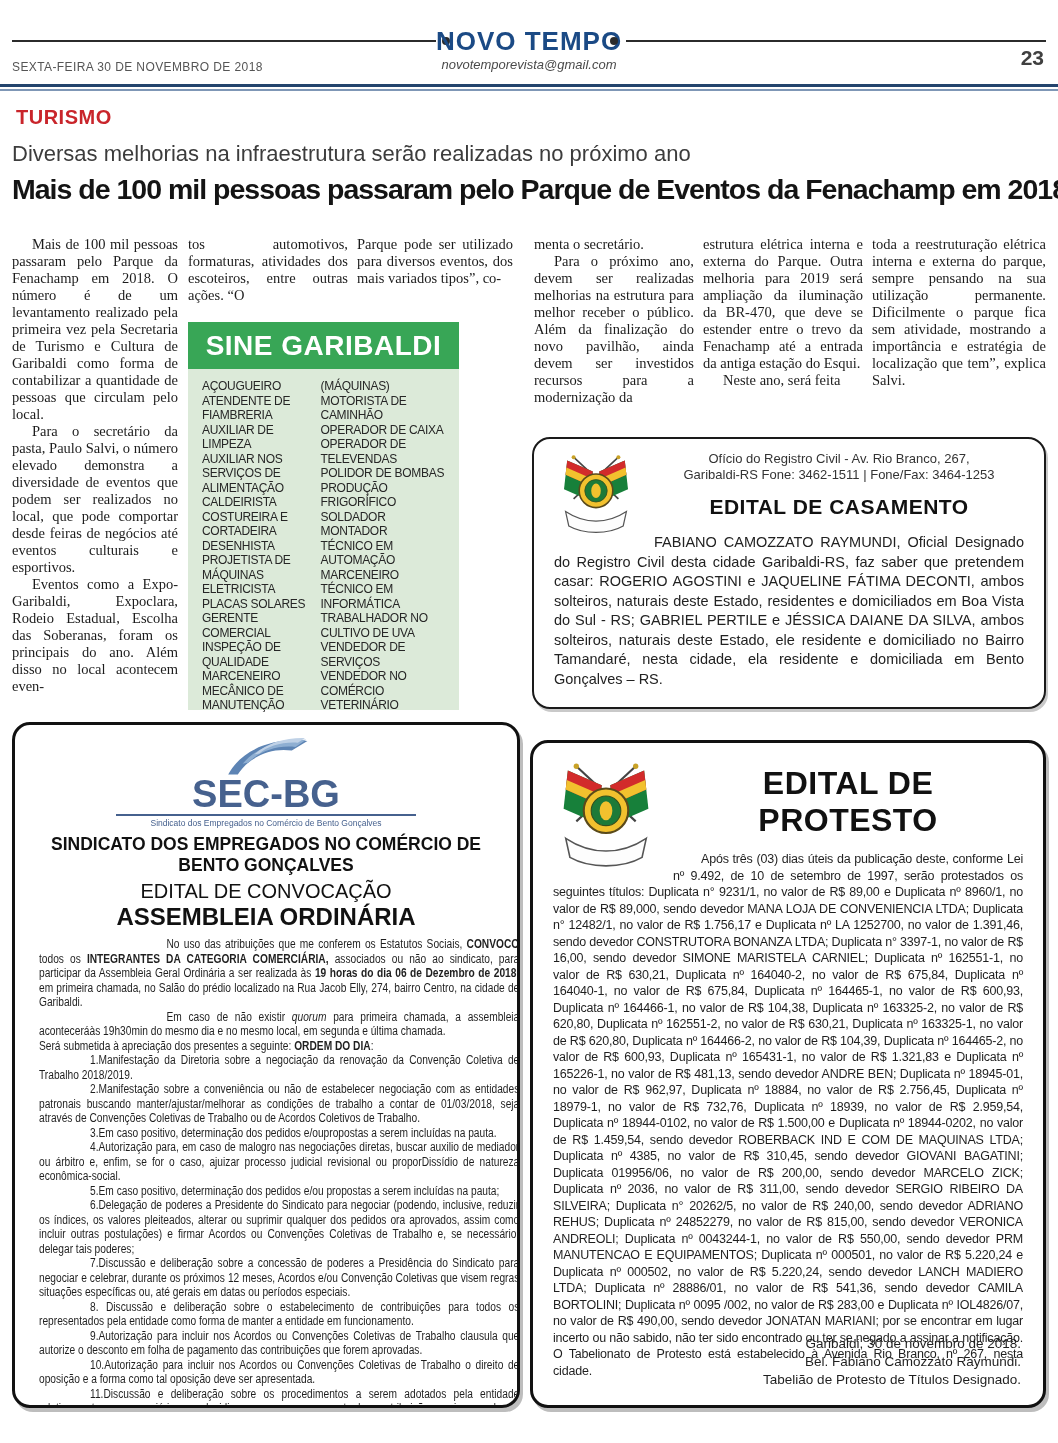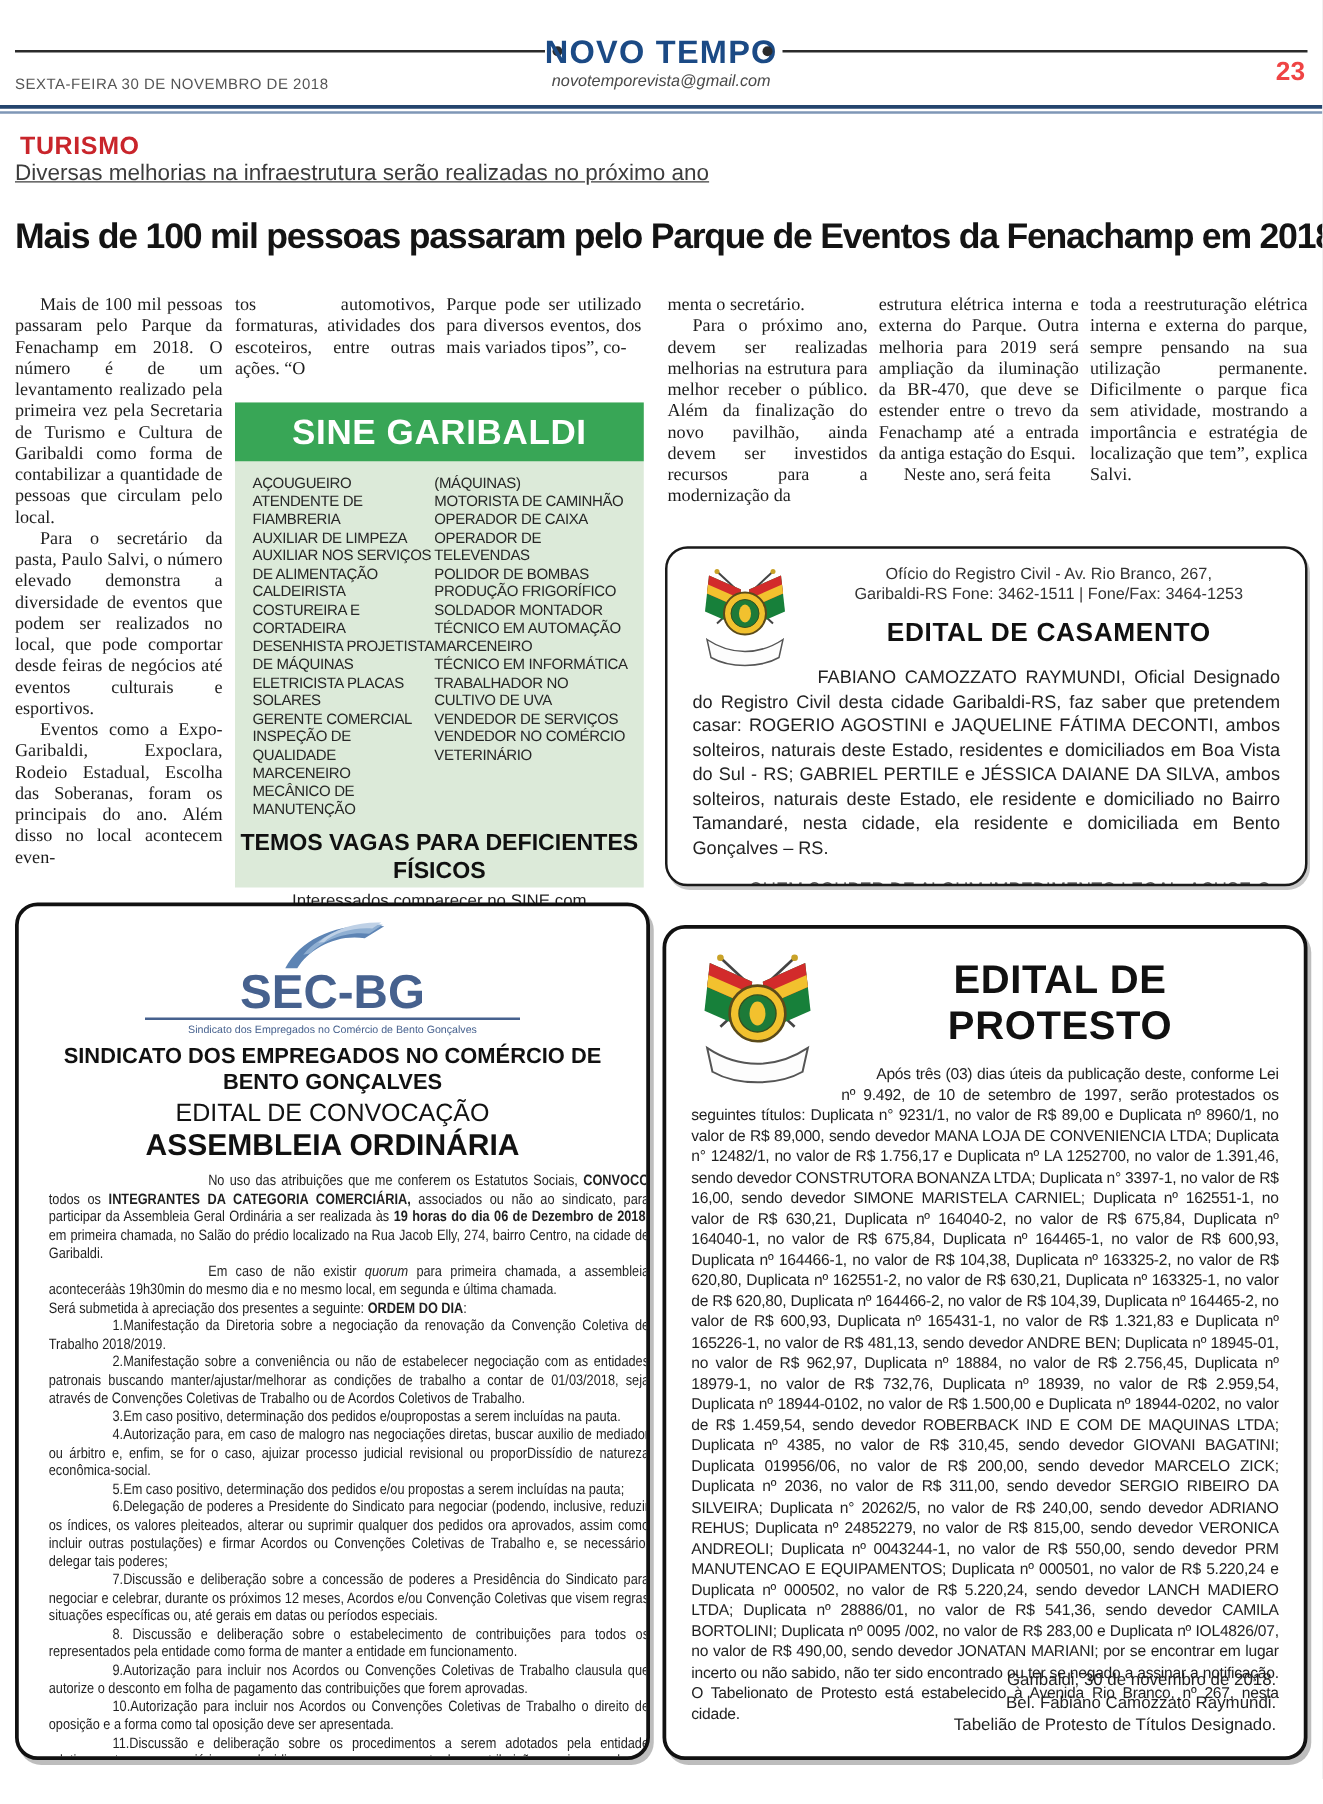--- a/index.html
+++ b/index.html
@@ -9,41 +9,41 @@
   
   .rule-left{position:absolute;left:12px;top:40px;width:424px;height:2px;background:#2b2b2b;}
   .rule-right{position:absolute;left:626px;top:40px;width:420px;height:2px;background:#2b2b2b;}
   .dot{position:absolute;top:37px;width:8px;height:8px;border-radius:50%;background:#2b2b2b;}
   .dot-l{left:442px;} .dot-r{left:610px;}
   .masthead-title{position:absolute;left:0;right:0;top:26px;text-align:center;
         font-size:26px;font-weight:bold;color:#1b4a85;letter-spacing:1px;}
   .masthead-email{position:absolute;left:0;right:0;top:57px;text-align:center;
         font-style:italic;font-size:13px;color:#4a4a4a;}
   .page-date{position:absolute;left:12px;top:60px;font-size:12px;color:#555;letter-spacing:.4px;}
-  .page-number{position:absolute;right:14px;top:46px;font-size:21px;font-weight:bold;color:#ef4444;}
+  .page-number{position:absolute;right:14px;top:46px;font-size:21px;font-weight:bold;color:#404040;}
   .double-rule{position:absolute;left:0;right:0;top:84px;height:2px;
         border-top:3px solid #24446d;border-bottom:2px solid #7f97b6;}
 
   
   .section-label{position:absolute;left:16px;top:106px;font-size:20px;font-weight:bold;
         color:#c9252b;letter-spacing:.5px;}
-  .subtitle{position:absolute;left:12px;top:128px;font-size:18px;color:#3c3c3c;text-decoration:underline;}
+  .subtitle{position:absolute;left:12px;top:141px;font-size:22px;color:#3c3c3c;}
   .headline{position:absolute;left:12px;top:173px;font-size:28.5px;font-weight:bold;
         color:#141414;letter-spacing:-1px;white-space:nowrap;}
 
   
   .article-col{position:absolute;top:236px;font-family:"Liberation Serif",serif;
         font-size:14.5px;line-height:17px;text-align:justify;color:#1c1c1c;}
   .article-col p{margin:0;text-indent:20px;}
   .article-col p.noind{text-indent:0;}
   .c1{left:12px;width:166px;} .c2{left:188px;width:160px;} .c3{left:357px;width:156px;}
   .c4{left:534px;width:160px;} .c5{left:703px;width:160px;} .c6{left:872px;width:174px;}
 
   
-  .sine{position:absolute;left:188px;top:322px;width:327px;height:388px;background:#dcead9;}
+  .sine{position:absolute;left:188px;top:322px;width:271px;height:388px;background:#dcead9;}
   .sine-header{height:47px;background:#38a656;color:#fff;display:flex;align-items:center;
         justify-content:center;font-size:28px;font-weight:bold;letter-spacing:.5px;}
   .sine-jobs{display:flex;padding:10px 10px 0 14px;}
   .sine-jobs ul{list-style:none;margin:0;padding:0;font-size:12px;line-height:14.5px;
         color:#262626;letter-spacing:-.3px;}
   .jobs-l{width:48%;} .jobs-r{width:52%;}
   .sine-highlight{text-align:center;font-size:18.5px;font-weight:bold;margin-top:8px;color:#101010;}
   .sine-info{text-align:center;font-size:13.5px;margin-top:6px;line-height:16px;color:#1f1f1f;}
   .sine-agency{text-align:center;font-size:13.5px;margin-top:8px;line-height:16px;color:#1f1f1f;}
 

